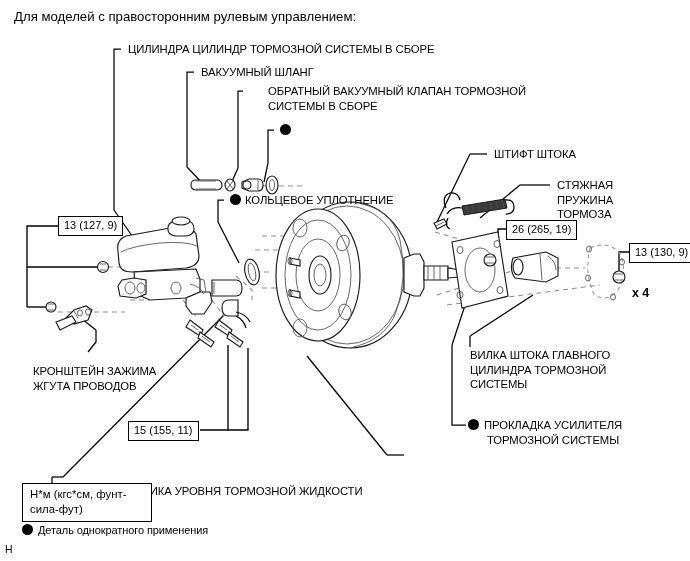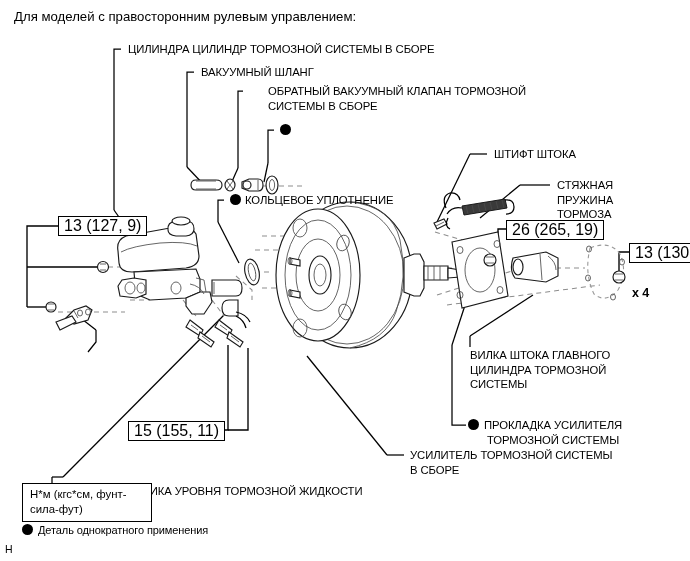--- a/index.html
+++ b/index.html
@@ -36,21 +36,21 @@
     position: absolute;
     width: 11px;
     height: 11px;
     border-radius: 50%;
     background: #000;
   }
   .tbox {
     position: absolute;
     border: 1.6px solid #000;
     background: #fff;
-    font-size: 16px;
+    font-size: 11px;
     line-height: 13px;
     padding: 2px 5px 3px 5px;
     white-space: pre;
     box-sizing: border-box;
   }
   .legendbox {
     position: absolute;
     border: 1.6px solid #000;
     background: #fff;
     font-size: 11.4px;
@@ -332,31 +332,31 @@
 
   <div class="bullet" style="left:230px; top:194px;"></div>
   <div class="lbl" style="left:245px; top:193px;">КОЛЬЦЕВОЕ УПЛОТНЕНИЕ</div>
 
   <div class="lbl" style="left:494px; top:147px;">ШТИФТ ШТОКА</div>
 
   <div class="lbl" style="left:557px; top:178px;">СТЯЖНАЯ
 ПРУЖИНА
 ТОРМОЗА</div>
 
+  <div class="lbl" style="left:33px; top:364px;">КРОНШТЕЙН ЗАЖИМА
+ЖГУТА ПРОВОДОВ</div>
 
   <div class="lbl" style="left:470px; top:348px;">ВИЛКА ШТОКА ГЛАВНОГО
 ЦИЛИНДРА ТОРМОЗНОЙ
 СИСТЕМЫ</div>
 
   <div class="bullet" style="left:468px; top:419px;"></div>
   <div class="lbl" style="left:484px; top:418px;text-align:center;">ПРОКЛАДКА УСИЛИТЕЛЯ
 ТОРМОЗНОЙ СИСТЕМЫ</div>
 
-  <div class="lbl" style="left:410px; top:448px;">УСИЛИТЕЛЬ ТОРМОЗНОЙ СИСТЕМЫ
-В СБОРЕ</div>
 
   <div class="lbl" style="left:72px; top:484px;">РАЗЪЕМ ДАТЧИКА УРОВНЯ ТОРМОЗНОЙ ЖИДКОСТИ</div>
 
   <div class="tbox" style="left:58px; top:216px;">13 (127, 9)</div>
 
   <div class="tbox" style="left:506px; top:220px;">26 (265, 19)</div>
 
   <div class="tbox" style="left:629px; top:243px;">13 (130, 9)</div>
 
   <div class="tbox" style="left:128px; top:421px;">15 (155, 11)</div>

